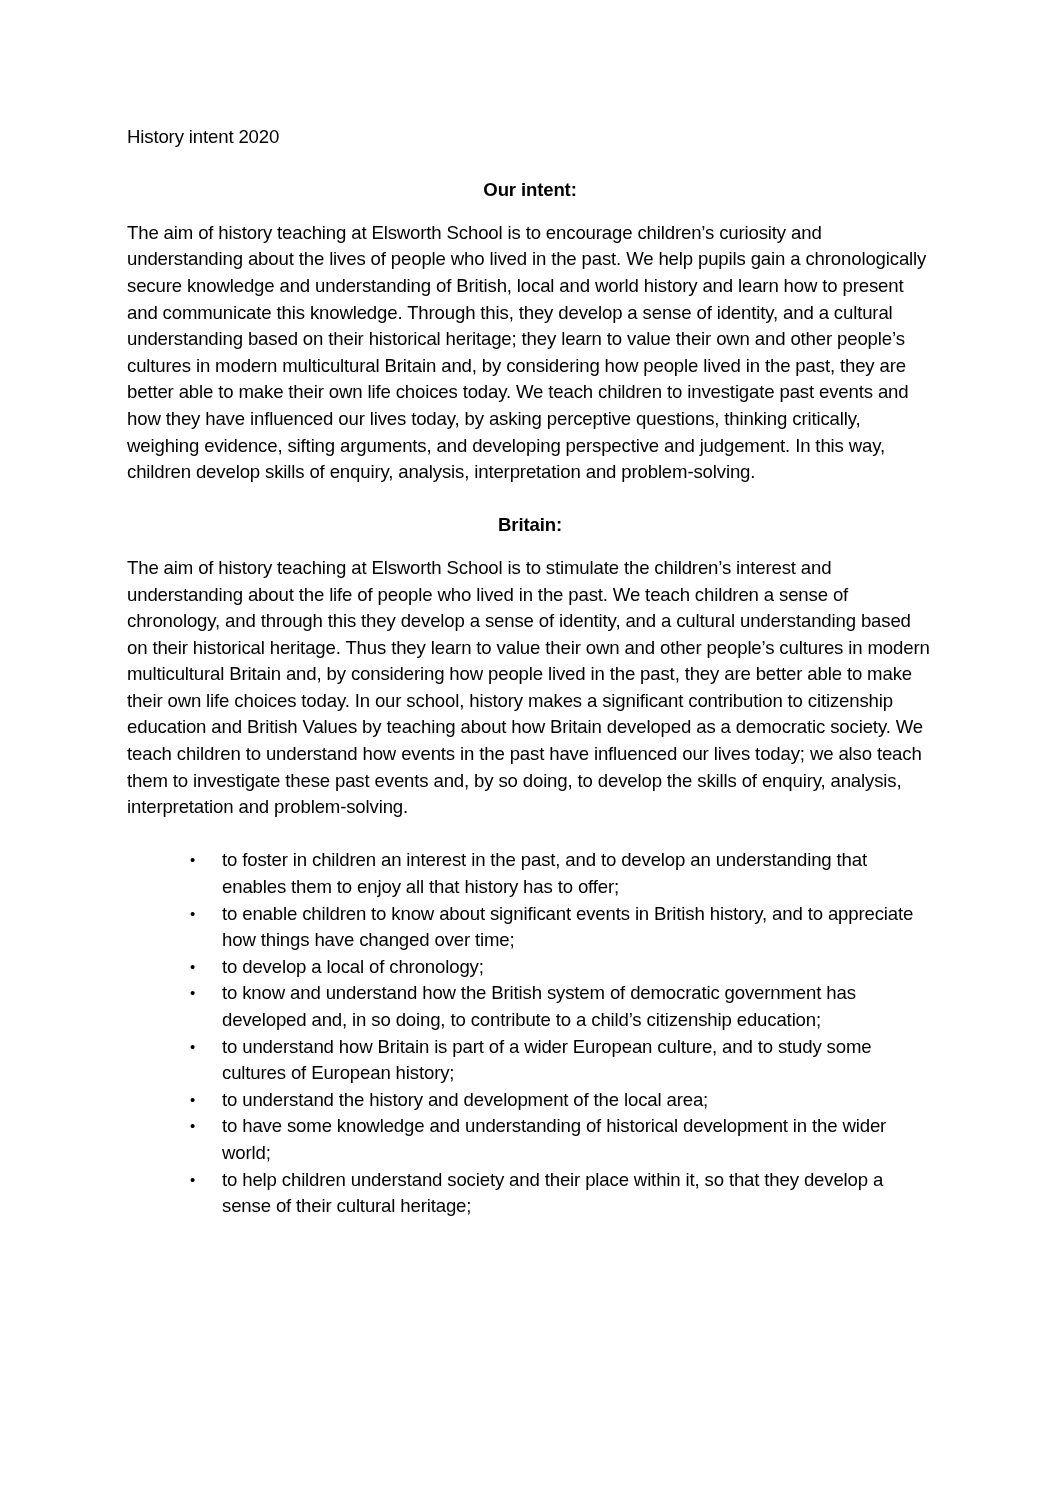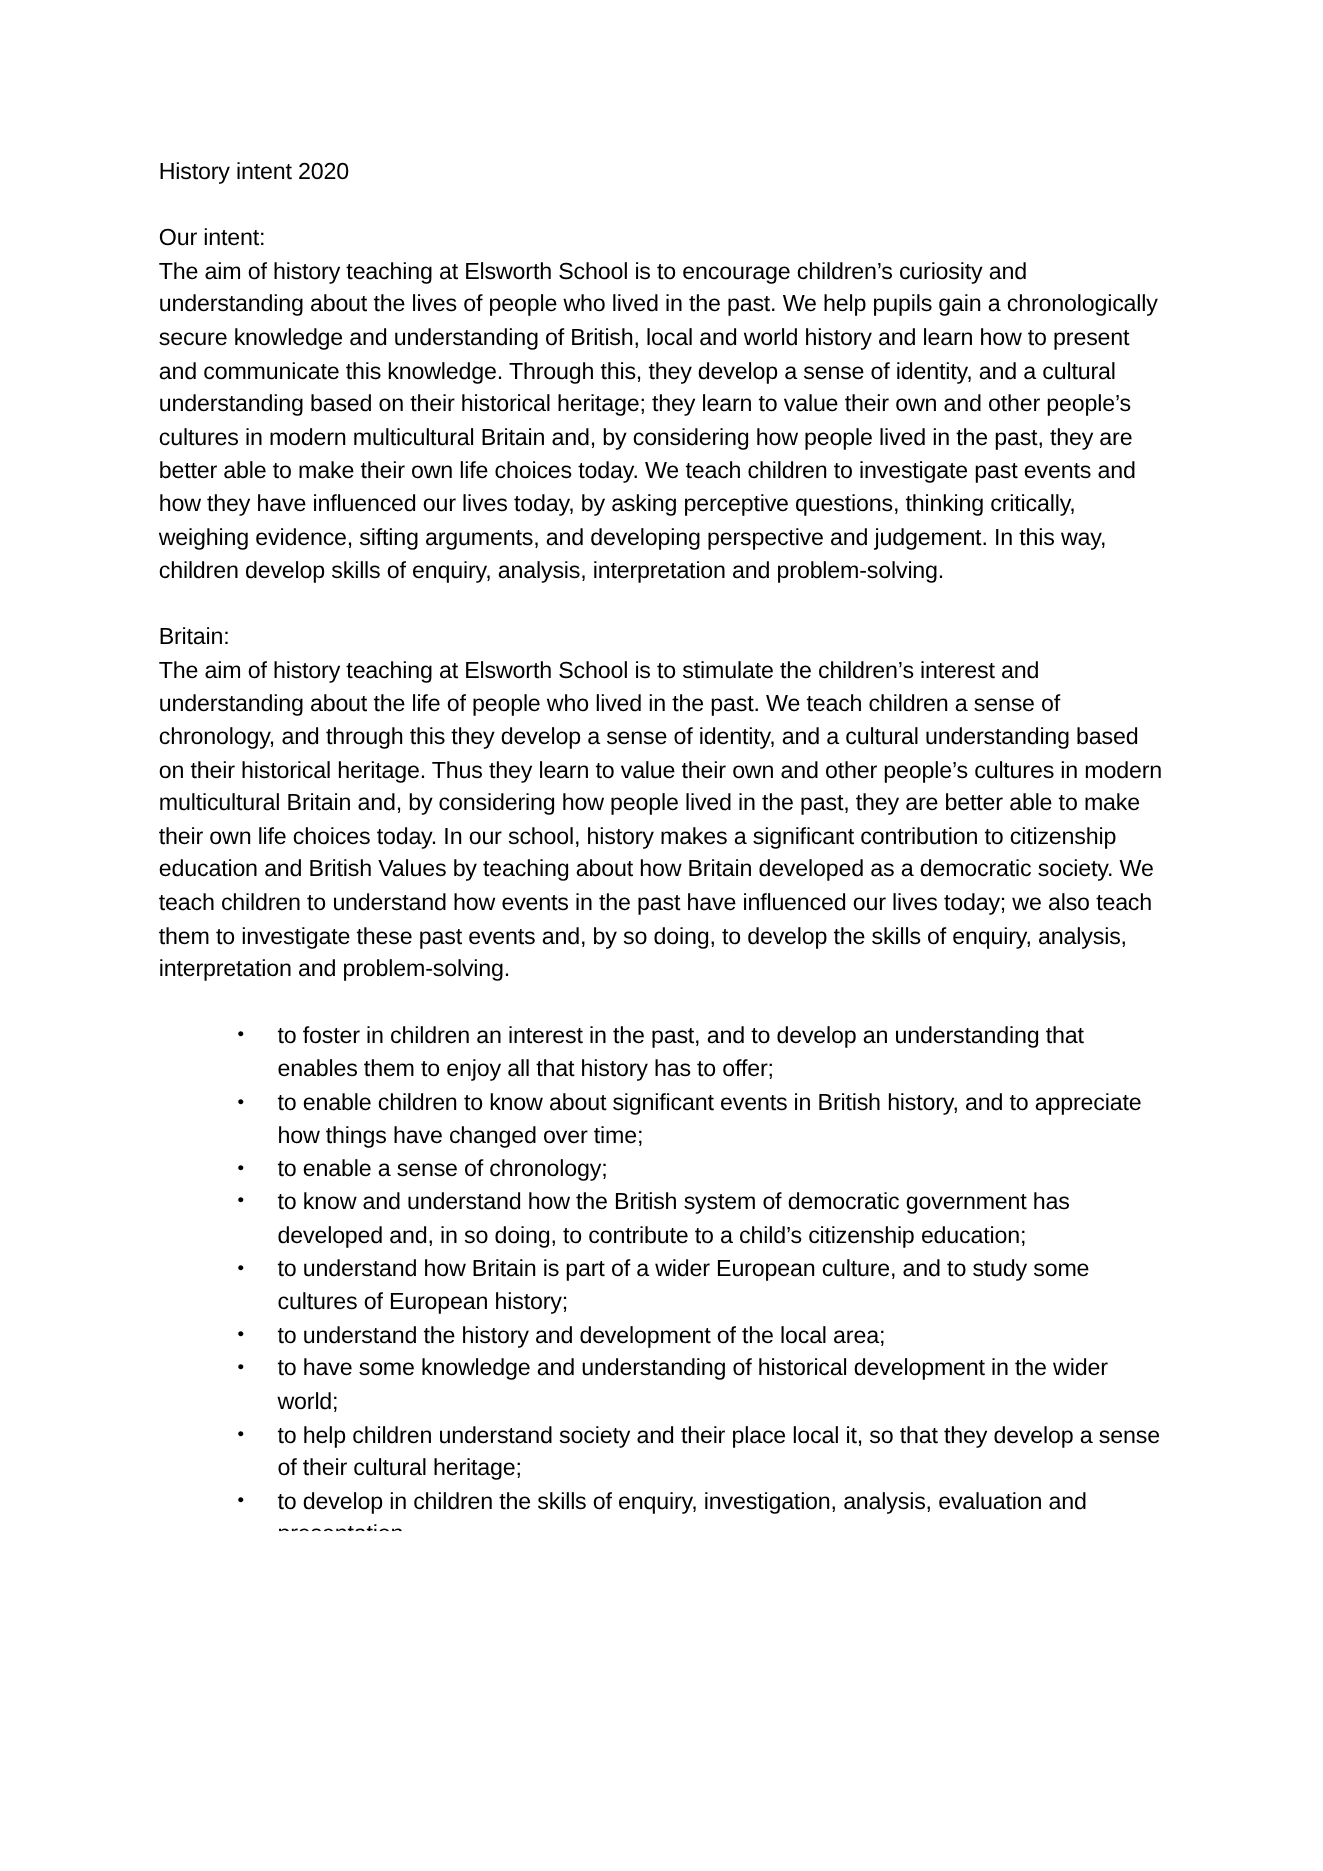--- a/index.html
+++ b/index.html
@@ -26,24 +26,25 @@
     line-height: 26.6px;
     letter-spacing: -0.15px;
   }
   .doc-title {
     margin: 0 0 26.6px 0;
     font-size: 18.6px;
     font-weight: normal;
     line-height: 26.6px;
   }
   .section-heading {
-    margin: 0;
+    margin: 16px;
     font-size: 18.6px;
-    font-weight: normal;
+    font-weight: bold;
     line-height: 26.6px;
+    text-align: center;
   }
   .paragraph {
     margin: 0 0 26.6px 0;
   }
   .objectives-intro {
     margin: 0 0 26.6px 0;
   }
   .objectives-list {
     list-style: none;
     margin: 0;
@@ -81,41 +82,41 @@
       <li>
         <span class="bullet-marker">•</span>
         <span class="li-text">to foster in children an interest in the past, and to develop an understanding that enables them to enjoy all that history has to offer;</span>
       </li>
       <li>
         <span class="bullet-marker">•</span>
         <span class="li-text">to enable children to know about significant events in British history, and to appreciate how things have changed over time;</span>
       </li>
       <li>
         <span class="bullet-marker">•</span>
-        <span class="li-text">to enable a sense of chronology;</span>
+        <span class="li-text">to develop a local of chronology;</span>
       </li>
       <li>
         <span class="bullet-marker">•</span>
         <span class="li-text">to know and understand how the British system of democratic government has developed and, in so doing, to contribute to a child’s citizenship education;</span>
       </li>
       <li>
         <span class="bullet-marker">•</span>
         <span class="li-text">to understand how Britain is part of a wider European culture, and to study some cultures of European history;</span>
       </li>
       <li>
         <span class="bullet-marker">•</span>
         <span class="li-text">to understand the history and development of the local area;</span>
       </li>
       <li>
         <span class="bullet-marker">•</span>
         <span class="li-text">to have some knowledge and understanding of historical development in the wider world;</span>
       </li>
       <li>
         <span class="bullet-marker">•</span>
-        <span class="li-text">to help children understand society and their place local it, so that they develop a sense of their cultural heritage;</span>
+        <span class="li-text">to help children understand society and their place within it, so that they develop a sense of their cultural heritage;</span>
       </li>
       <li>
         <span class="bullet-marker">•</span>
         <span class="li-text">to develop in children the skills of enquiry, investigation, analysis, evaluation and presentation.</span>
       </li>
     </ul>
 
   </div>
 </div>
 

